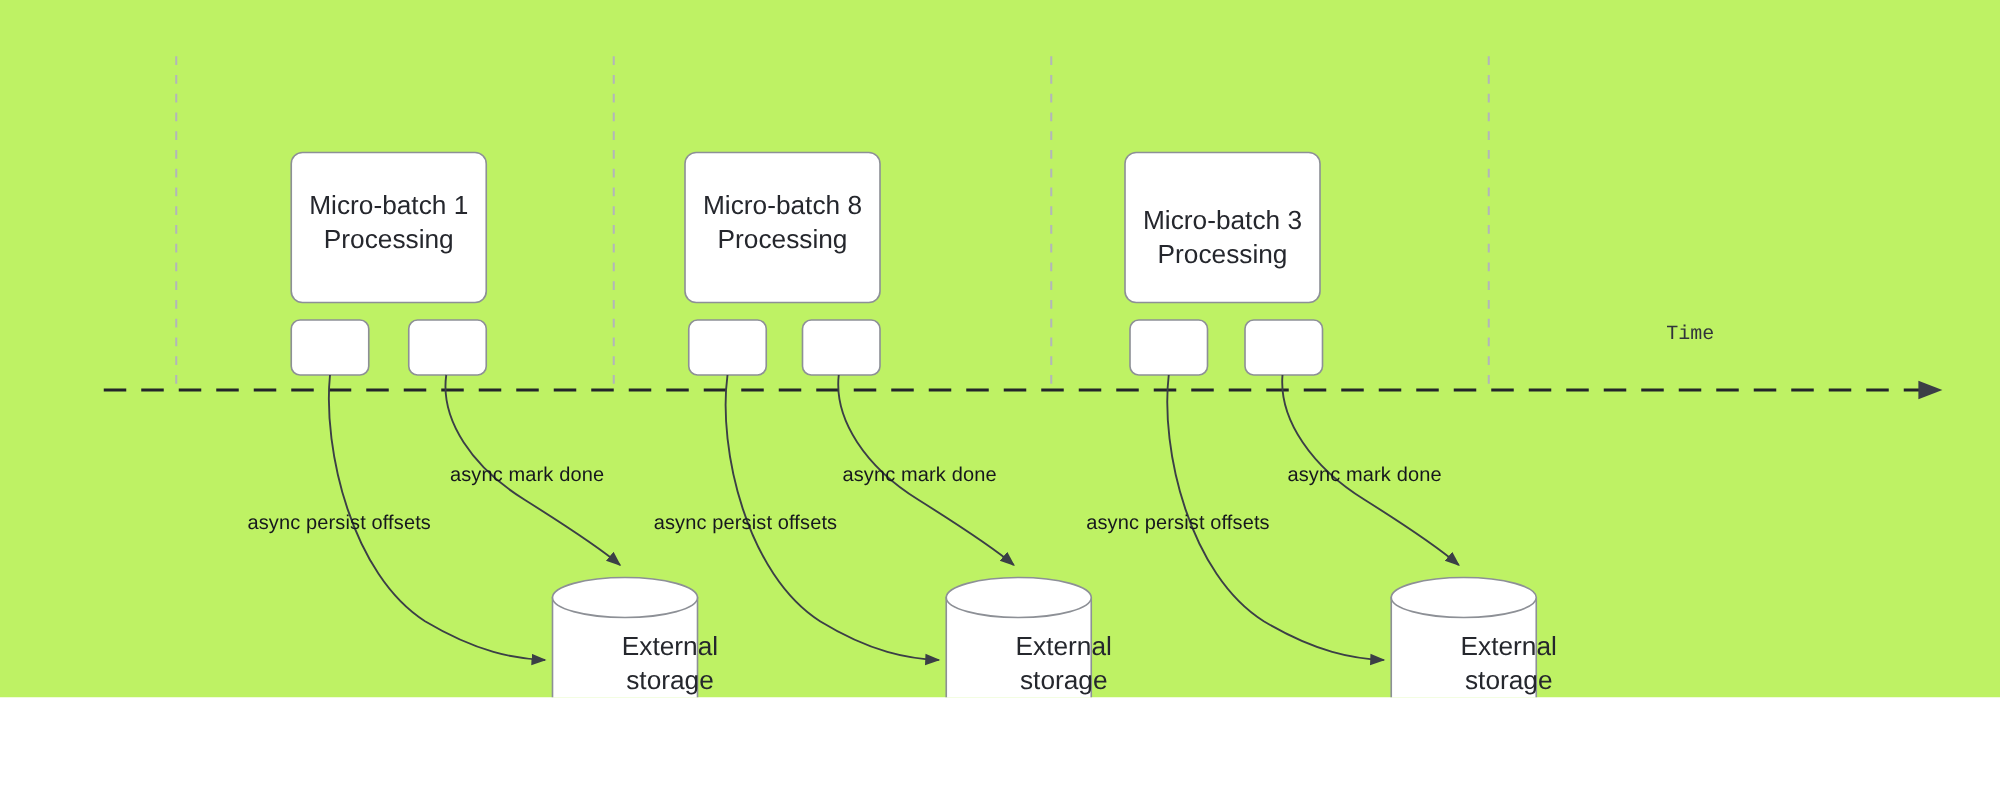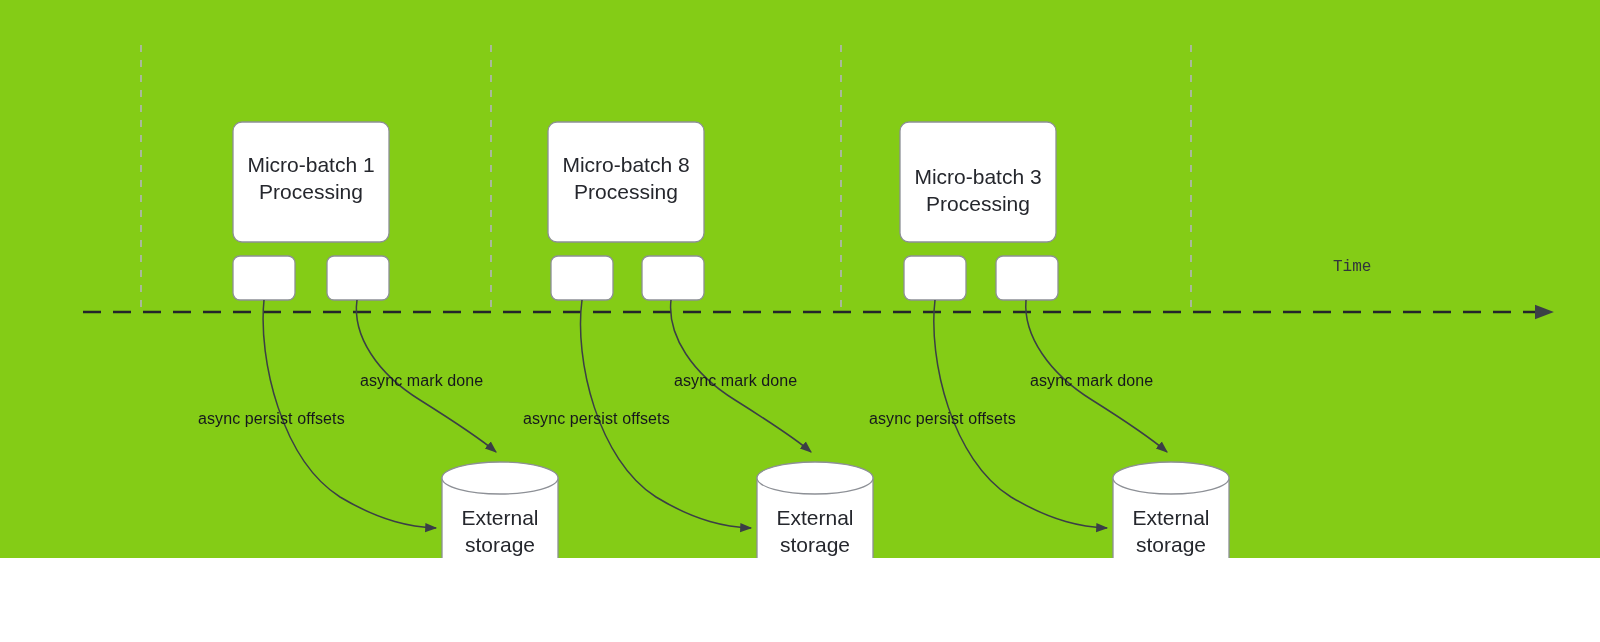--- a/index.html
+++ b/index.html
@@ -7,21 +7,21 @@
     padding: 0;
     background: #ffffff;
   }
   body {
     font-family: "Liberation Sans", sans-serif;
   }
   #canvas {
     position: relative;
     width: 1600px;
     height: 558px;
-    background: #84cc16;
+    background: #bef264;
     overflow: hidden;
   }
   #canvas svg.layer {
     position: absolute;
     left: 0;
     top: 0;
     width: 1600px;
     height: 642px;
   }
   .txt {
@@ -32,20 +32,21 @@
   }
   .batch-label {
     font-size: 21px;
     text-align: center;
     color: #25272d;
   }
   .cyl-label {
     font-size: 21px;
     text-align: center;
     color: #25272d;
+    padding-left: 36px;
   }
   .edge-label {
     font-size: 16px;
     font-weight: normal;
     color: #16181d;
     letter-spacing: 0.1px;
   }
   .axis-label {
     font-size: 16px;
     color: #31343b;

